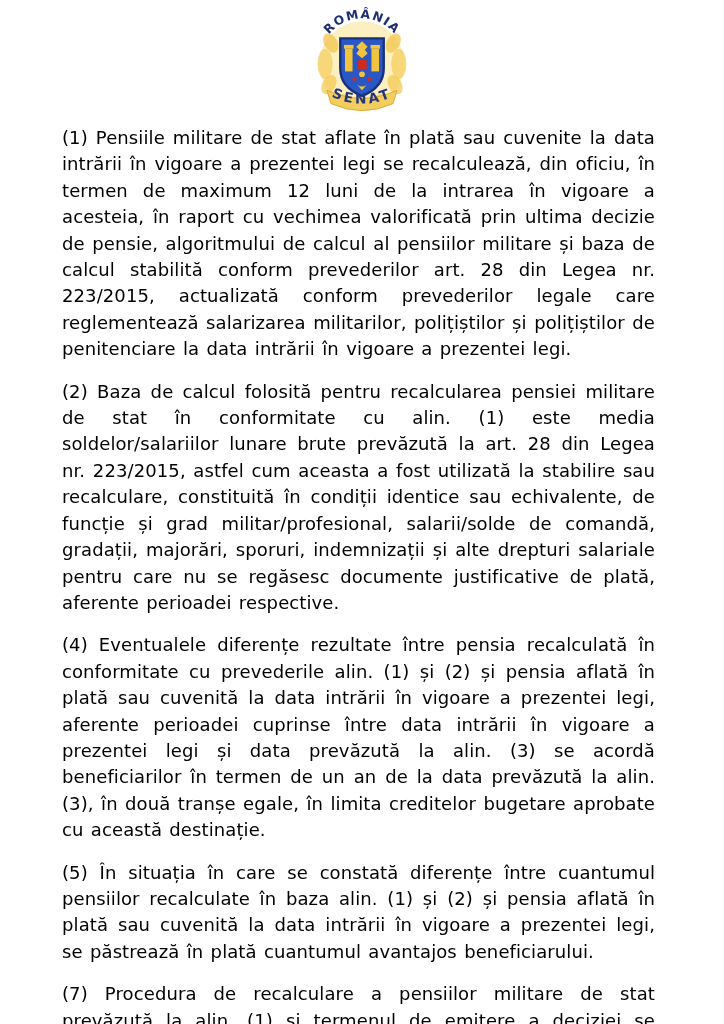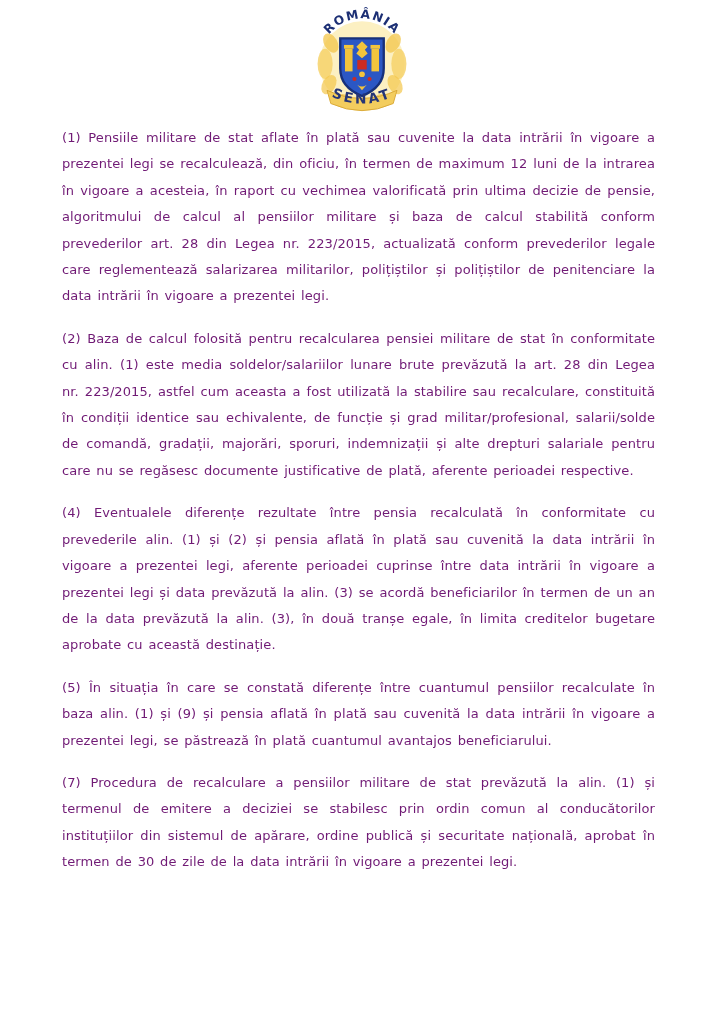--- a/index.html
+++ b/index.html
@@ -20,23 +20,23 @@
     margin: 5px auto 2px auto;
     text-align: center;
   }
   .content {
     margin-left: 62px;
     width: 601px;
     margin-top: 4px;
   }
   .content p {
     margin: 0 8px 16px 0;
-    font-size: 13px;
+    font-size: 18px;
     line-height: 26.4px;
-    color: #701a75;
+    color: #000000;
     text-align: justify;
     letter-spacing: 0.1px;
     word-spacing: 1.5px;
   }
 </style>
 </head>
 <body>
 
 <div class="page">
 
@@ -84,17 +84,17 @@
           <textPath href="#arcBottom" startOffset="50%" text-anchor="middle">SENAT</textPath>
         </text>
       </g>
     </svg>
   </div>
 
   <div class="content">
     <p>(1) Pensiile militare de stat aflate în plată sau cuvenite la data intrării în vigoare a prezentei legi se recalculează, din oficiu, în termen de maximum 12 luni de la intrarea în vigoare a acesteia, în raport cu vechimea valorificată prin ultima decizie de pensie, algoritmului de calcul al pensiilor militare și baza de calcul stabilită conform prevederilor art. 28 din Legea nr. 223/2015, actualizată conform prevederilor legale care reglementează salarizarea militarilor, polițiștilor și polițiștilor de penitenciare la data intrării în vigoare a prezentei legi.</p>
     <p>(2) Baza de calcul folosită pentru recalcularea pensiei militare de stat în conformitate cu alin. (1) este media soldelor/salariilor lunare brute prevăzută la art. 28 din Legea nr. 223/2015, astfel cum aceasta a fost utilizată la stabilire sau recalculare, constituită în condiții identice sau echivalente, de funcție și grad militar/profesional, salarii/solde de comandă, gradații, majorări, sporuri, indemnizații și alte drepturi salariale pentru care nu se regăsesc documente justificative de plată, aferente perioadei respective.</p>
     <p>(4) Eventualele diferențe rezultate între pensia recalculată în conformitate cu prevederile alin. (1) și (2) și pensia aflată în plată sau cuvenită la data intrării în vigoare a prezentei legi, aferente perioadei cuprinse între data intrării în vigoare a prezentei legi și data prevăzută la alin. (3) se acordă beneficiarilor în termen de un an de la data prevăzută la alin. (3), în două tranșe egale, în limita creditelor bugetare aprobate cu această destinație.</p>
-    <p>(5) În situația în care se constată diferențe între cuantumul pensiilor recalculate în baza alin. (1) și (9) și pensia aflată în plată sau cuvenită la data intrării în vigoare a prezentei legi, se păstrează în plată cuantumul avantajos beneficiarului.</p>
+    <p>(5) În situația în care se constată diferențe între cuantumul pensiilor recalculate în baza alin. (1) și (2) și pensia aflată în plată sau cuvenită la data intrării în vigoare a prezentei legi, se păstrează în plată cuantumul avantajos beneficiarului.</p>
     <p>(7) Procedura de recalculare a pensiilor militare de stat prevăzută la alin. (1) și termenul de emitere a deciziei se stabilesc prin ordin comun al conducătorilor instituțiilor din sistemul de apărare, ordine publică și securitate națională, aprobat în termen de 30 de zile de la data intrării în vigoare a prezentei legi.</p>
   </div>
 
 </div>
 
 </body></html>

